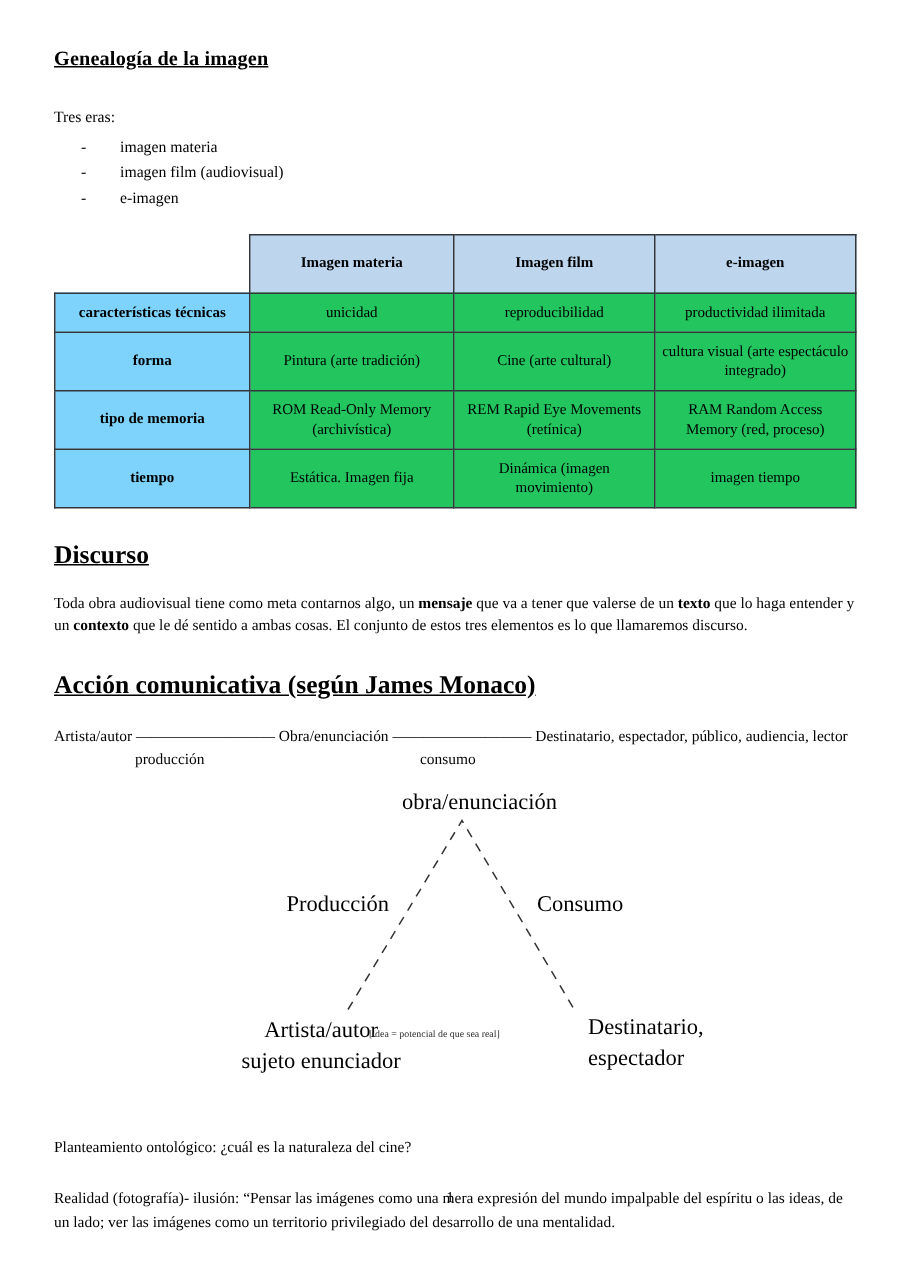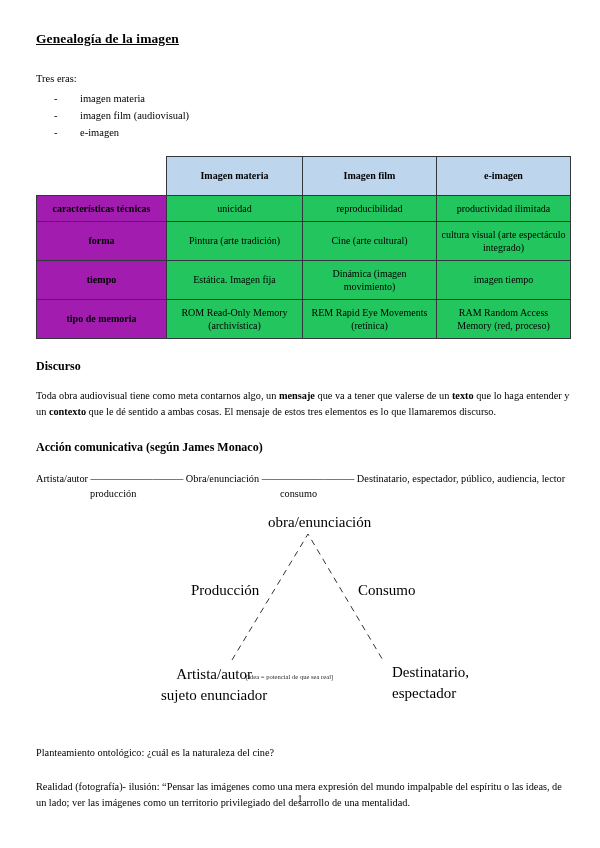--- a/index.html
+++ b/index.html
@@ -82,36 +82,37 @@
   table.genealogia .corner-blank {
     border: none;
     background: transparent;
   }
   table.genealogia th.col-head {
     background: #bdd6ee;
     font-weight: bold;
     height: 26px;
   }
   table.genealogia th.row-head {
-    background: #a21caf;
+    background: #7dd3fc;
     font-weight: bold;
     text-align: center;
   }
   table.genealogia td.body-cell {
     background: #22c55e;
   }
   col.c0 { width: 130px; }
   col.c1 { width: 136px; }
   col.c2 { width: 134px; }
   col.c3 { width: 134px; }
 
   
   h2.sec-title {
-    font-size: 12px;
-    font-weight: bold;
+    font-size: 17px;
+    font-weight: bold;
+    text-decoration: underline;
     margin: 20px 0 0 0;
     line-height: 1.3;
   }
   p.body-par {
     font-size: 10.3px;
     line-height: 1.52;
     margin: 14px 0 0 0;
     text-align: left;
   }
   p.body-par b { font-weight: bold; }
@@ -222,37 +223,37 @@
           <td class="body-cell">reproducibilidad</td>
           <td class="body-cell">productividad ilimitada</td>
         </tr>
         <tr>
           <th class="row-head">forma</th>
           <td class="body-cell">Pintura (arte tradición)</td>
           <td class="body-cell">Cine (arte cultural)</td>
           <td class="body-cell">cultura visual (arte espectáculo integrado)</td>
         </tr>
         <tr>
+          <th class="row-head">tipo de memoria</th>
+          <td class="body-cell">ROM Read-Only Memory (archivística)</td>
+          <td class="body-cell">REM Rapid Eye Movements (retínica)</td>
+          <td class="body-cell">RAM Random Access Memory (red, proceso)</td>
+        </tr>
+        <tr>
           <th class="row-head">tiempo</th>
           <td class="body-cell">Estática. Imagen fija</td>
           <td class="body-cell">Dinámica (imagen movimiento)</td>
           <td class="body-cell">imagen tiempo</td>
         </tr>
-        <tr>
-          <th class="row-head">tipo de memoria</th>
-          <td class="body-cell">ROM Read-Only Memory (archivística)</td>
-          <td class="body-cell">REM Rapid Eye Movements (retínica)</td>
-          <td class="body-cell">RAM Random Access Memory (red, proceso)</td>
-        </tr>
       </tbody>
     </table>
 
     <h2 class="sec-title">Discurso</h2>
 
-    <p class="body-par"><span>Toda obra audiovisual tiene como meta contarnos algo, un </span><b>mensaje</b><span> que va a tener que valerse de un </span><b>texto</b><span> que lo haga entender y un </span><b>contexto</b><span> que le dé sentido a ambas cosas. El mensaje de estos tres elementos es lo que llamaremos discurso.</span></p>
+    <p class="body-par"><span>Toda obra audiovisual tiene como meta contarnos algo, un </span><b>mensaje</b><span> que va a tener que valerse de un </span><b>texto</b><span> que lo haga entender y un </span><b>contexto</b><span> que le dé sentido a ambas cosas. El conjunto de estos tres elementos es lo que llamaremos discurso.</span></p>
 
     <h2 class="sec-title">Acción comunicativa (según James Monaco)</h2>
 
     <div class="flow-line">Artista/autor ————————— Obra/enunciación ————————— Destinatario, espectador, público, audiencia, lector</div>
     <div class="flow-sub">
       <span class="sub-a">producción</span>
       <span class="sub-b">consumo</span>
     </div>
 
     <div class="diagram">

